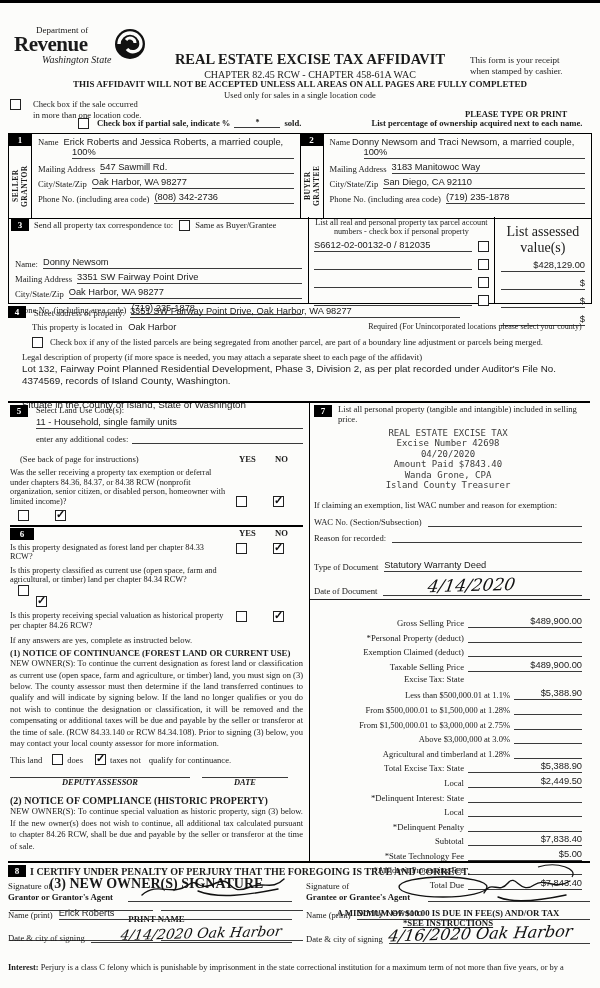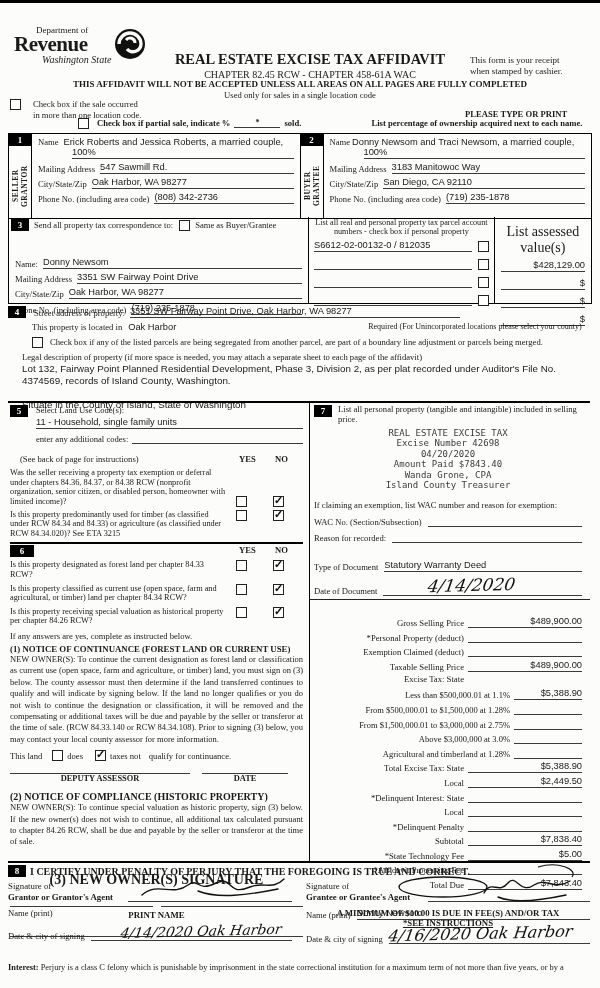--- a/index.html
+++ b/index.html
@@ -235,58 +235,57 @@
         <span class="lbl" style="margin-left:10px;">(See back of page for instructions)</span>
         <span class="b lbl" style="margin-left:auto;width:36px;">YES</span>
         <span class="b lbl" style="width:28px;">NO</span>
       </div>
       <div class="flex" style="margin-top:4px;align-items:flex-end;">
         <span class="q" style="width:218px;">Was the seller receiving a property tax exemption or deferral under chapters 84.36, 84.37, or 84.38 RCW (nonprofit organization, senior citizen, or disabled person, homeowner with limited income)?</span>
         <span class="cb" style="margin-left:8px;"></span>
         <span class="cb checked" style="margin-left:26px;"></span>
       </div>
       <div class="flex" style="margin-top:3px;align-items:flex-start;">
-        <span class="q" style="width:218px;">Is this property predominantly used for timber (as classified under RCW 84.34 and 84.33) or agriculture (as classified under RCW 84.34.020)? See ETA 3215</span>
         <span class="cb" style="margin-left:8px;"></span>
         <span class="cb checked" style="margin-left:26px;"></span>
       </div>
 
       <div style="border-top:2.5px solid #000;margin-top:4px;padding-top:1px;">
         <div class="flex">
           <span class="secnum" style="min-width:24px;">6</span>
           <span class="b lbl" style="margin-left:auto;width:36px;">YES</span>
           <span class="b lbl" style="width:28px;">NO</span>
         </div>
         <div class="flex" style="margin-top:3px;align-items:flex-start;">
           <span class="q" style="width:218px;">Is this property designated as forest land per chapter 84.33 RCW?</span>
           <span class="cb" style="margin-left:8px;"></span>
           <span class="cb checked" style="margin-left:26px;"></span>
         </div>
-        <div class="flex" style="margin-top:4px;align-items:flex-start;">
+        <div class="flex" style="margin-top:4px;align-items:flex-start;flex-direction:column;">
           <span class="q" style="width:218px;">Is this property classified as current use (open space, farm and agricultural, or timber) land per chapter 84.34 RCW?</span>
           <span class="cb" style="margin-left:8px;"></span>
           <span class="cb checked" style="margin-left:26px;"></span>
         </div>
         <div class="flex" style="margin-top:4px;align-items:flex-start;">
           <span class="q" style="width:218px;">Is this property receiving special valuation as historical property per chapter 84.26 RCW?</span>
           <span class="cb" style="margin-left:8px;"></span>
           <span class="cb checked" style="margin-left:26px;"></span>
         </div>
         <div class="lbl" style="margin-top:5px;">If any answers are yes, complete as instructed below.</div>
         <div class="b" style="font-size:8.8px;margin-top:3px;">(1) NOTICE OF CONTINUANCE (FOREST LAND OR CURRENT USE)</div>
         <div class="par">NEW OWNER(S):  To continue the current designation as forest land or classification as current use (open space, farm and agriculture, or timber) land, you must sign on (3) below.  The county assessor must then determine if the land transferred continues to qualify and will indicate by signing below. If the land no longer qualifies or you do not wish to continue the designation or classification, it will be removed and the compensating or additional taxes will be due and payable by the seller or transferor at the time of sale.  (RCW 84.33.140 or RCW 84.34.108).  Prior to signing (3) below, you may contact your local county assessor for more information.</div>
         <div class="flex" style="margin-top:5px;align-items:center;">
           <span class="lbl">This land</span>
           <span class="cb" style="margin-left:10px;"></span>
           <span class="lbl" style="margin-left:4px;">does</span>
           <span class="cb checked" style="margin-left:12px;"></span>
           <span class="lbl" style="margin-left:4px;">taxes not</span>
           <span class="lbl" style="margin-left:8px;">qualify for continuance.</span>
         </div>
-        <div class="flex" style="margin-top:10px;">
+        <div class="flex" style="margin-top:10px;font-style:italic;">
           <div style="width:180px;">
             <div class="ul" style="min-height:2px;"></div>
             <div class="ctr b" style="font-size:8.4px;">DEPUTY ASSESSOR</div>
           </div>
           <div style="width:86px;margin-left:12px;">
             <div class="ul" style="min-height:2px;"></div>
             <div class="ctr b" style="font-size:8.4px;">DATE</div>
           </div>
         </div>
         <div class="b" style="font-size:10px;margin-top:8px;">(2) NOTICE OF COMPLIANCE (HISTORIC PROPERTY)</div>
@@ -434,20 +433,21 @@
             <div class="b">Grantor or Grantor's Agent</div>
           </div>
           <div class="ul grow" style="position:relative;height:14px;">
             <svg class="abs" style="left:10px;top:-16px;" width="150" height="30" viewBox="0 0 150 30">
               <path d="M4 24 C20 10 34 26 50 14 C62 6 58 22 78 12 C96 4 88 26 112 16 C126 10 134 20 146 8 M60 20 C80 28 110 24 140 18" stroke="#111" stroke-width="1.4" fill="none" stroke-linecap="round"></path>
             </svg>
           </div>
         </div>
         <div class="frow" style="margin-top:6px;">
           <span class="lbl">Name (print)</span>
+          <span class="ul valS grow" style="margin-left:6px;">Erick Roberts</span>
         </div>
         <div class="frow" style="margin-top:4px;align-items:flex-end;">
           <span class="lbl">Date &amp; city of signing</span>
           <span class="ul grow" style="margin-left:6px;"><span class="hand" style="margin-left:30px;">4/14/2020 Oak Harbor</span></span>
         </div>
       </div>
 
       <div style="width:50%;padding-left:4px;">
         <div class="flex" style="align-items:flex-end;">
           <div style="width:122px;font-size:8.8px;line-height:10.5px;">

